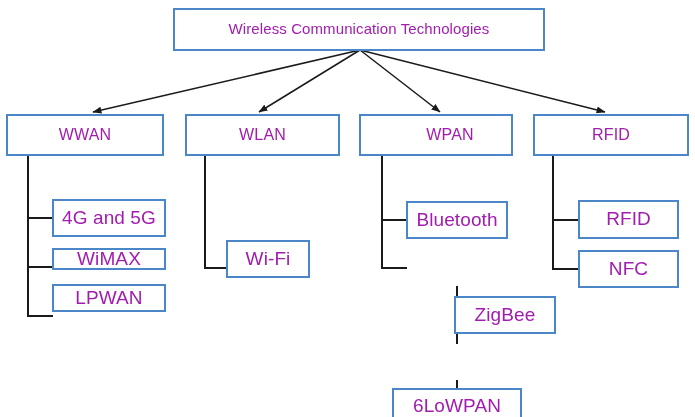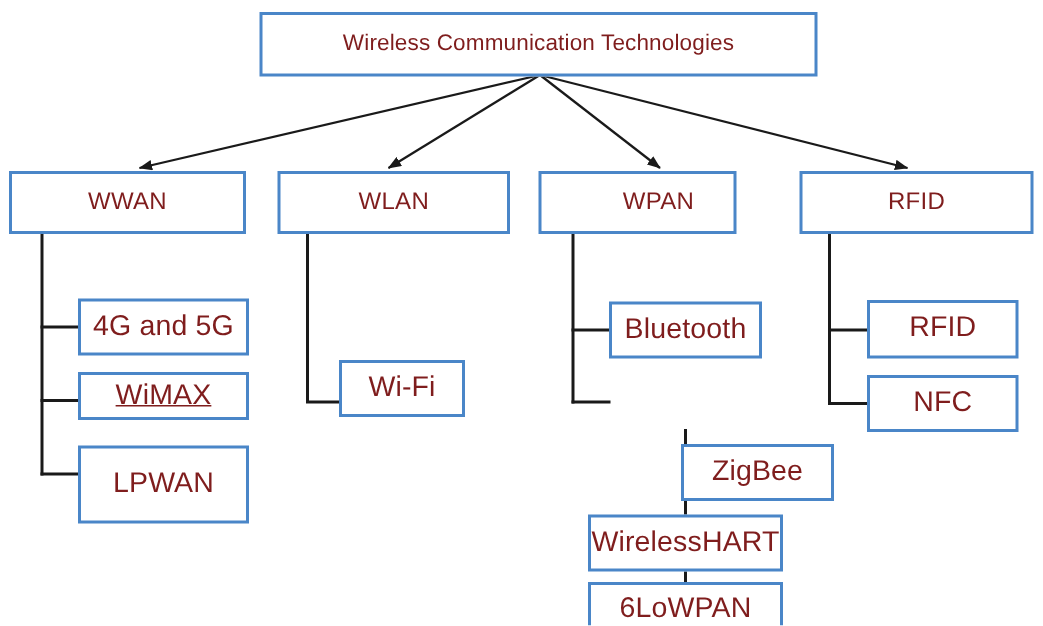--- a/index.html
+++ b/index.html
@@ -28,21 +28,21 @@
     pointer-events: none;
   }
   .node {
     position: absolute;
     box-sizing: border-box;
     background: #ffffff;
     border: 2px solid #4a86c8;
     display: flex;
     align-items: center;
     justify-content: center;
-    color: #7f1d1d;
+    color: #a21caf;
     text-align: center;
     line-height: 1.1;
     z-index: 2;
   }
   .node-root {
     font-size: 15px;
     letter-spacing: 0.1px;
   }
   .node-l2 {
     font-size: 16px;
@@ -109,56 +109,53 @@
   </div>
 
   <div class="node node-l2" style="left:6px; top:114px; width:158px; height:42px;">
     <span class="node-label">WWAN</span>
   </div>
 
   <div class="node node-l2" style="left:185px; top:114px; width:155px; height:42px;">
     <span class="node-label">WLAN</span>
   </div>
 
-  <div class="node node-l2" style="left:359px; top:114px; width:132px; height:42px;padding-left:28px;">
+  <div class="node node-l2" style="left:359px; top:114px; width:154px; height:42px;padding-left:28px;">
     <span class="node-label">WPAN</span>
   </div>
 
   <div class="node node-l2" style="left:533px; top:114px; width:156px; height:42px;">
     <span class="node-label">RFID</span>
   </div>
 
   <div class="node node-leaf" style="left:52px; top:199px; width:114px; height:38px;">
     <span class="node-label">4G and 5G</span>
   </div>
 
-  <div class="node node-leaf" style="left:52px; top:248px; width:114px; height:32px;text-decoration:underline;">
+  <div class="node node-leaf" style="left:52px; top:248px; width:114px; height:22px;">
     <span class="node-label">WiMAX</span>
   </div>
 
-  <div class="node node-leaf" style="left:52px; top:297px; width:114px; height:52px;">
+  <div class="node node-leaf" style="left:52px; top:284px; width:114px; height:28px;">
     <span class="node-label">LPWAN</span>
   </div>
 
   <div class="node node-leaf" style="left:226px; top:240px; width:84px; height:38px;">
     <span class="node-label">Wi-Fi</span>
   </div>
 
   <div class="node node-leaf" style="left:406px; top:201px; width:102px; height:38px;">
     <span class="node-label">Bluetooth</span>
   </div>
 
 
   <div class="node node-leaf" style="left:406px; top:296px; width:102px; height:38px;margin-left:48px;">
     <span class="node-label">ZigBee</span>
   </div>
 
-  <div class="node node-leaf" style="left:392px; top:343px; width:130px; height:38px;">
-    <span class="node-label">WirelessHART</span>
-  </div>
 
   <div class="node node-leaf" style="left:392px; top:388px; width:130px; height:36px;">
     <span class="node-label">6LoWPAN</span>
   </div>
 
   <div class="node node-leaf" style="left:578px; top:200px; width:101px; height:39px;">
     <span class="node-label">RFID</span>
   </div>
 
   <div class="node node-leaf" style="left:578px; top:250px; width:101px; height:38px;">

